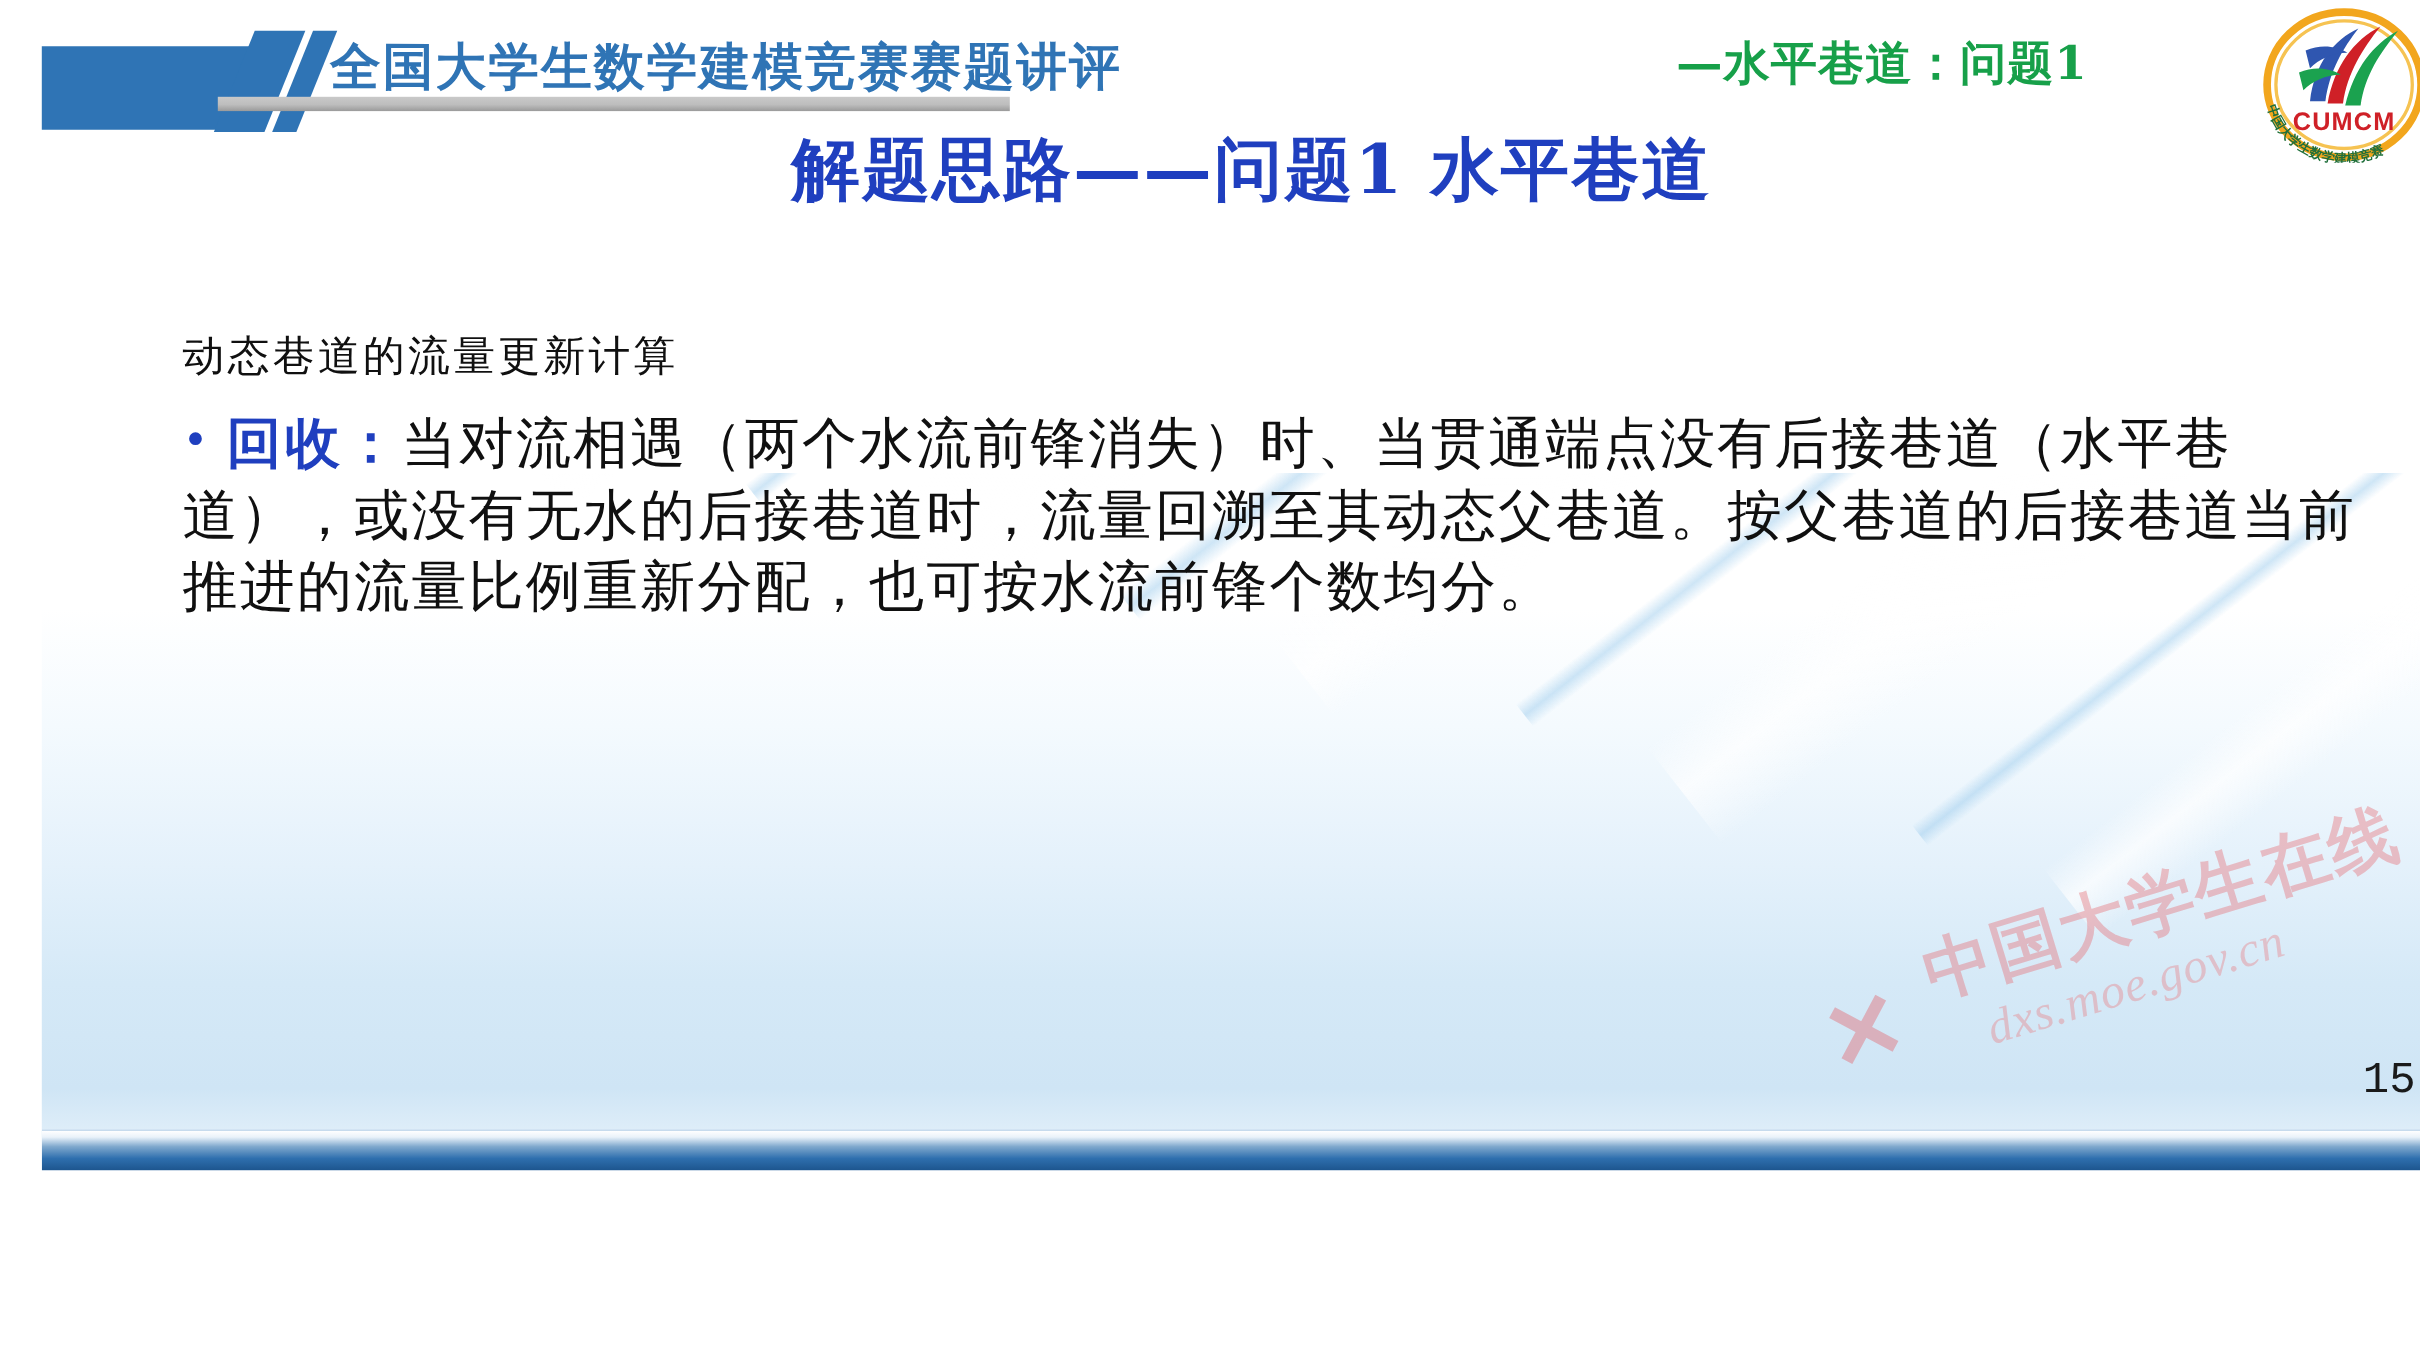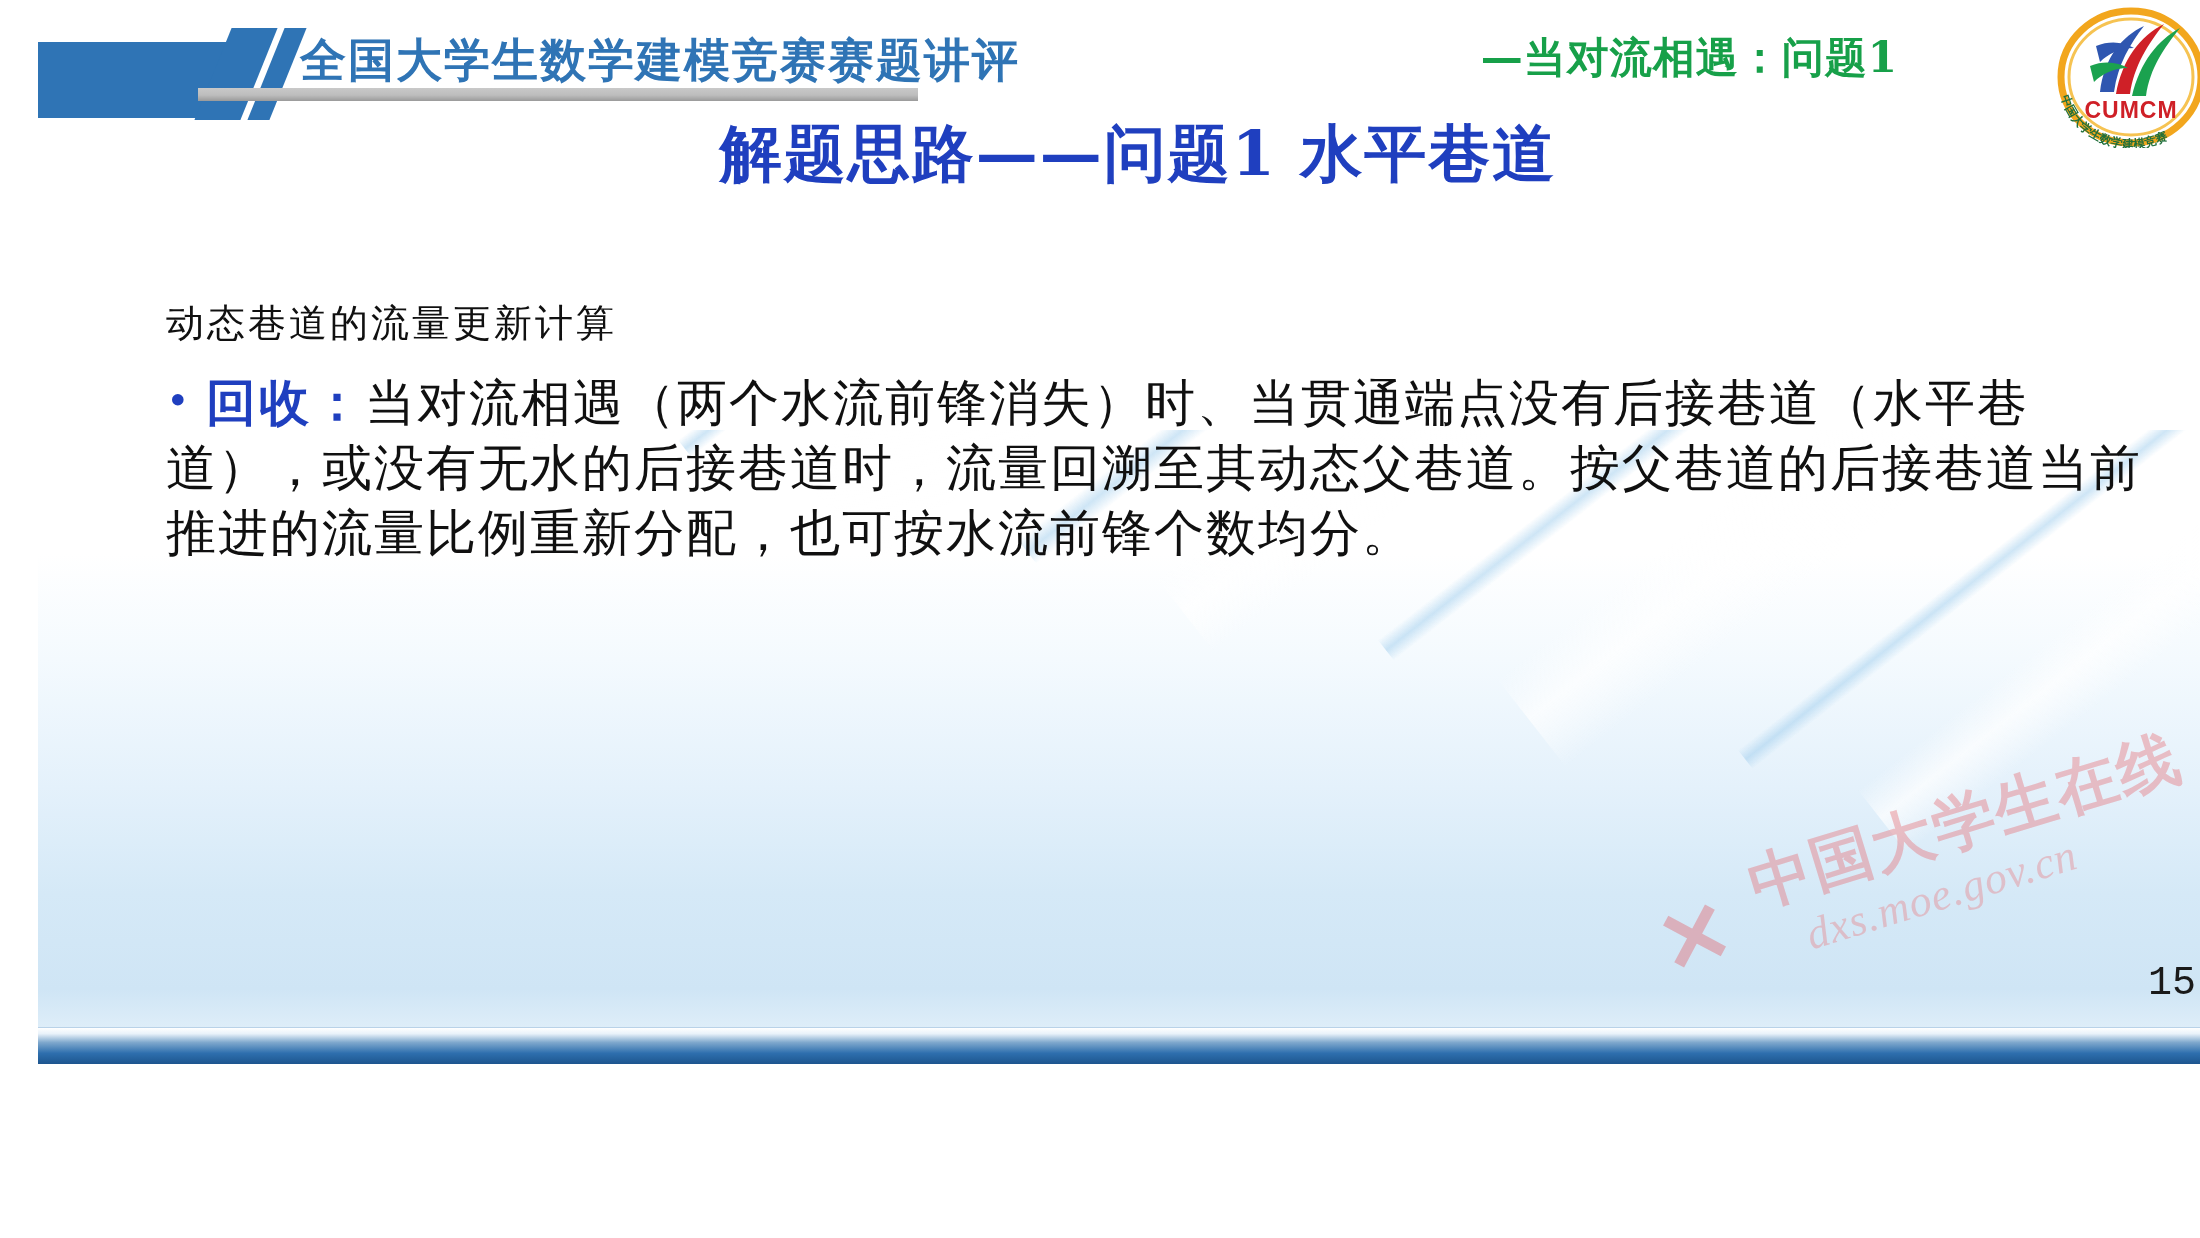--- a/index.html
+++ b/index.html
@@ -214,21 +214,21 @@
 
   </div>
 
   <div id="header">
     <div class="hdr-parallelogram" id="hdr-block-1"></div>
     <div class="hdr-parallelogram" id="hdr-block-2"></div>
     <div class="hdr-parallelogram" id="hdr-block-3"></div>
     <div id="hdr-underline"></div>
 
     <div id="hdr-title">全国大学生数学建模竞赛赛题讲评</div>
-    <div id="hdr-subtitle">—当对流相遇：问题1</div>
+    <div id="hdr-subtitle">—水平巷道：问题1</div>
 
     <div id="logo">
       <svg width="186" height="142" viewBox="0 0 186 142" xmlns="http://www.w3.org/2000/svg">
         <defs>
           <path id="ringpath" d="M 22 78 A 71 64 0 0 0 164 78"></path>
         </defs>
         <ellipse cx="93" cy="71" rx="70" ry="66" fill="#ffffff" stroke="#f2a61d" stroke-width="7"></ellipse>
         <ellipse cx="93" cy="71" rx="62" ry="58" fill="#ffffff" stroke="#f6c352" stroke-width="3"></ellipse>
 
         <path d="M62 86 C 66 52, 84 30, 106 20 C 92 38, 80 58, 76 86 Z" fill="#2f56b0"></path>

